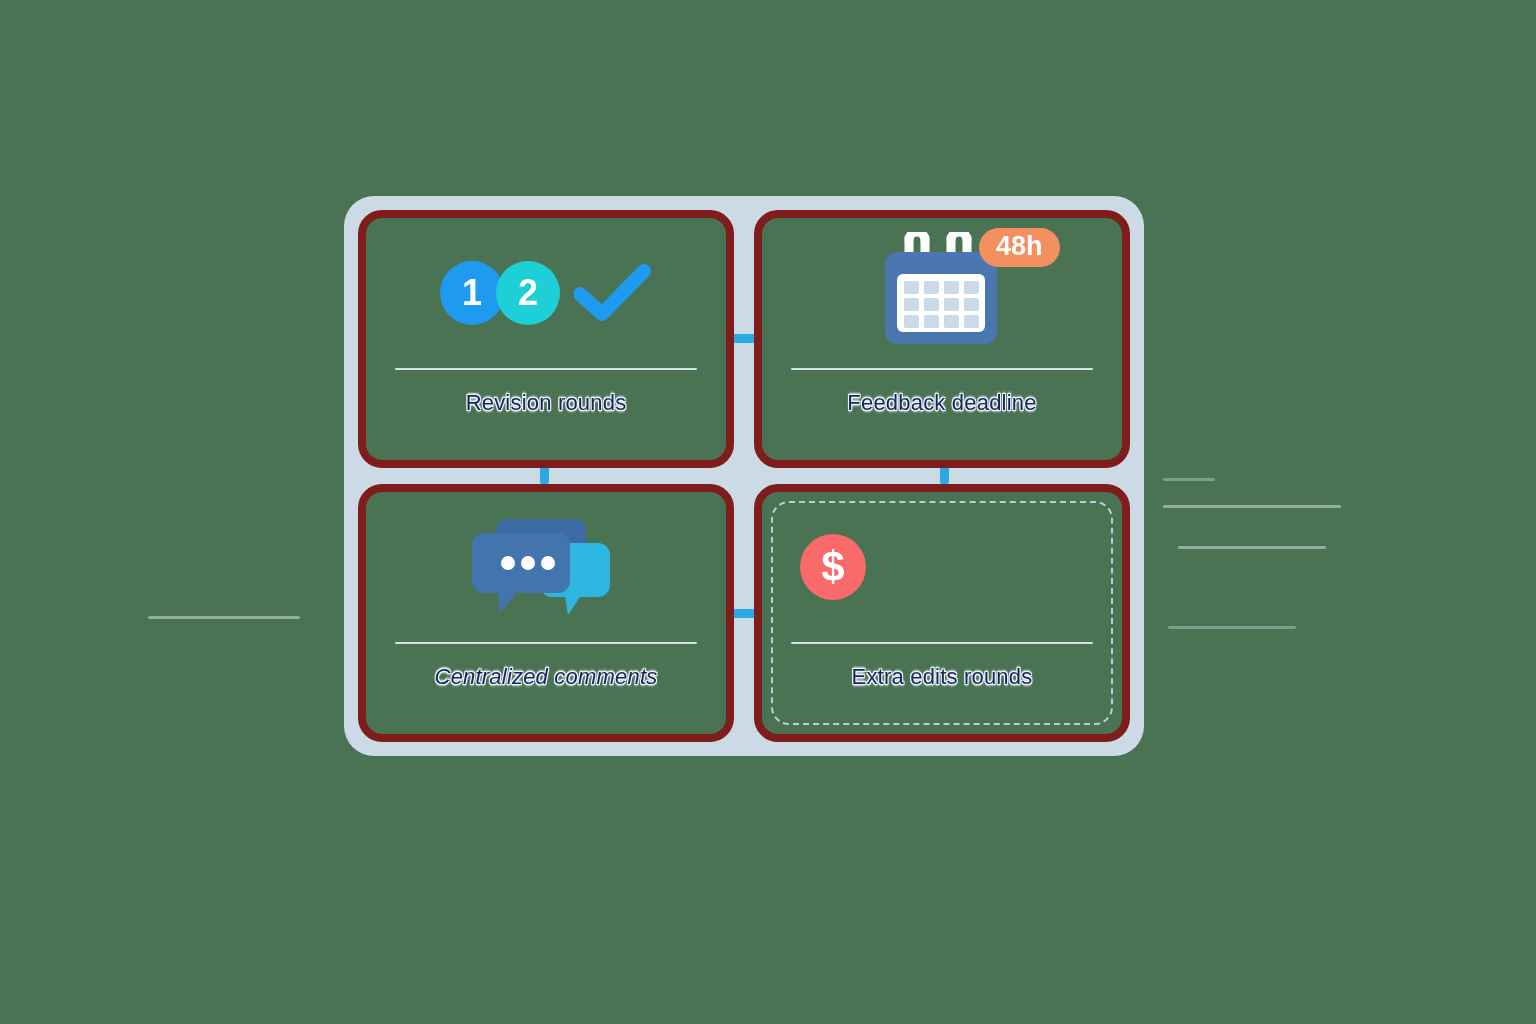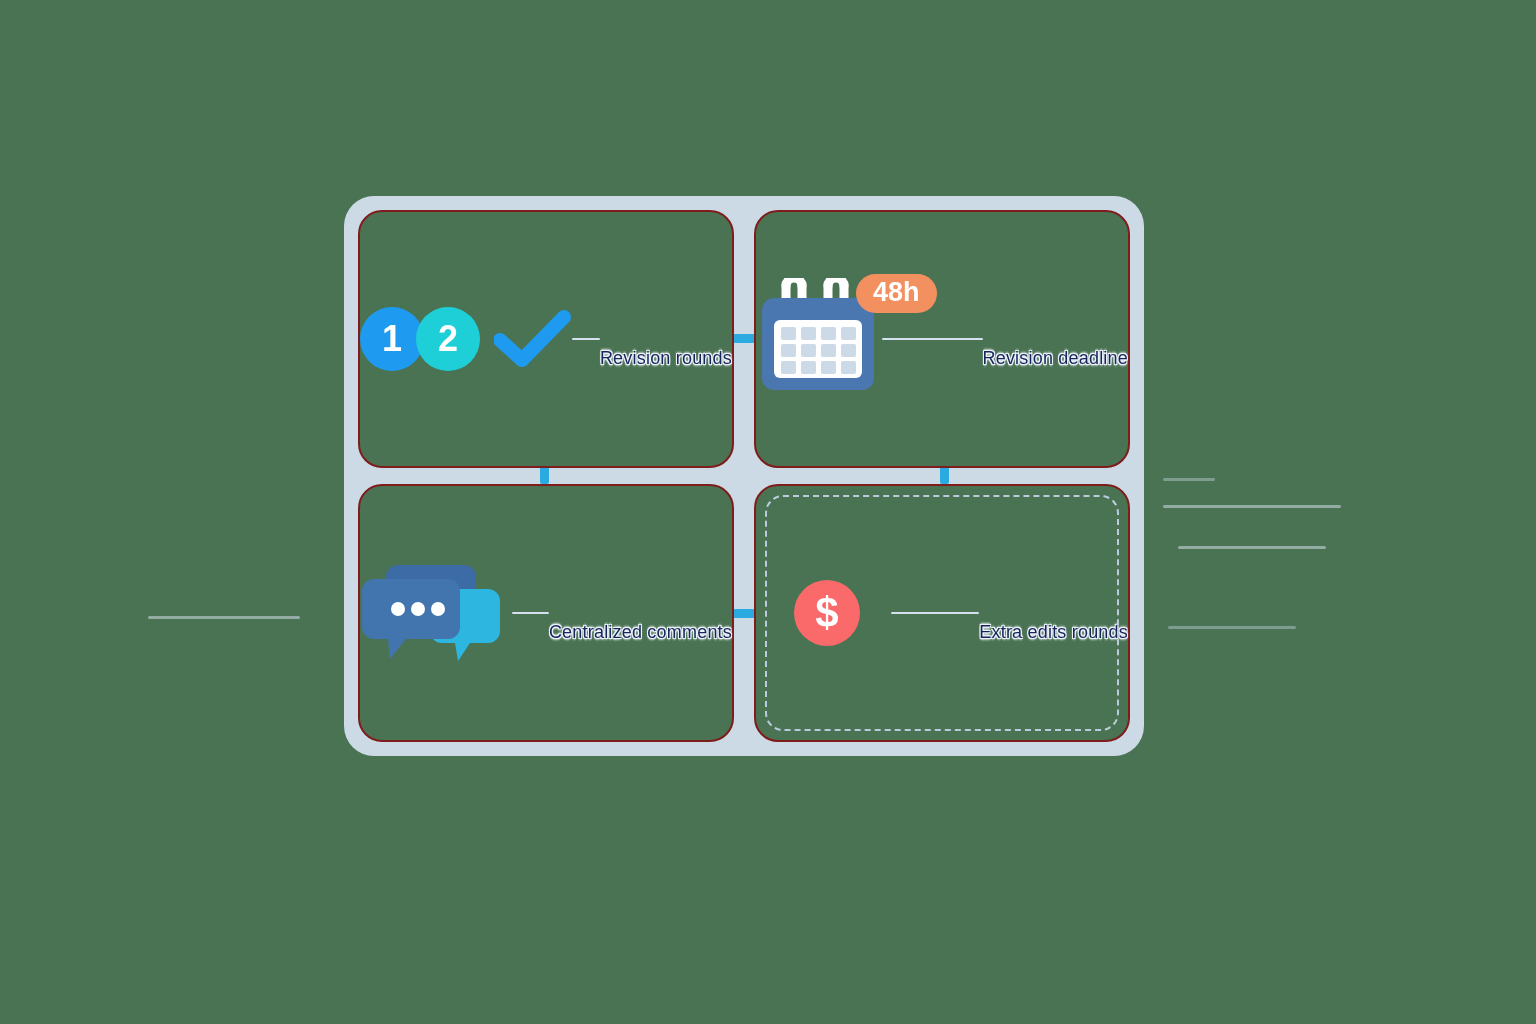--- a/index.html
+++ b/index.html
@@ -36,30 +36,30 @@
     top: 196px;
     width: 800px;
     height: 560px;
     background: #ccdae6;
     border-radius: 30px;
   }
 
   .card {
     position: absolute;
     background: #4a7353;          
-    border: 2px solid #7f1d1d;
+    border: 8px solid #7f1d1d;
     border-radius: 24px;
     box-sizing: border-box;
     display: flex;
-    flex-direction: row;
+    flex-direction: column;
     align-items: center;
   }
   .card.tl { left: 14px;  top: 14px;  width: 376px; height: 258px; }
   .card.tr { left: 410px; top: 14px;  width: 376px; height: 258px; }
-  .card.bl { left: 14px;  top: 288px; width: 376px; height: 258px; }
+  .card.bl { left: 14px;  top: 288px; width: 376px; height: 258px; font-style: italic; }
   .card.br { left: 410px; top: 288px; width: 376px; height: 258px; }
 
   .card.br .dashed-inner {
     position: absolute;
     left: 9px; top: 9px; right: 9px; bottom: 9px;
     border: 2px dashed #b9cbdc;
     border-radius: 18px;
     pointer-events: none;
   }
 
@@ -74,22 +74,22 @@
   .card.br .icon-zone { justify-content: flex-start; padding-left: 38px; box-sizing: border-box; }
 
   .divider {
     width: 302px;
     height: 2px;
     background: #d5e1ec;
     border-radius: 2px;
   }
 
   .card-label {
-    margin-top: 38px;
-    font-size: 18px;
+    margin-top: 20px;
+    font-size: 22px;
     font-weight: 400;
     color: #17255a;
     letter-spacing: .2px;
     text-shadow:
       -1px -1px 0 #eef4fa,  1px -1px 0 #eef4fa,
       -1px  1px 0 #eef4fa,  1px  1px 0 #eef4fa,
        0   -2px 2px #eef4fa, 0 2px 2px #eef4fa;
     white-space: nowrap;
   }
 
@@ -198,21 +198,21 @@
             <rect x="25" y="83" width="15" height="13" rx="2"></rect>
             <rect x="45" y="83" width="15" height="13" rx="2"></rect>
             <rect x="65" y="83" width="15" height="13" rx="2"></rect>
             <rect x="85" y="83" width="15" height="13" rx="2"></rect>
           </g>
         </svg>
         <div class="pill">48h</div>
       </div>
     </div>
     <div class="divider"></div>
-    <div class="card-label">Revision deadline</div>
+    <div class="card-label">Feedback deadline</div>
   </div>
 
   <div class="card bl">
     <div class="icon-zone">
       <svg width="152" height="104" viewBox="0 0 152 104">
 
         <path d="M38 4 h66 a12 12 0 0 1 12 12 v38 a12 12 0 0 1 -12 12 h-66
                  a12 12 0 0 1 -12 -12 v-38 a12 12 0 0 1 12 -12 z" fill="#3c6ba5"></path>
 
         <path d="M82 28 h46 a12 12 0 0 1 12 12 v30 a12 12 0 0 1 -12 12 h-18

